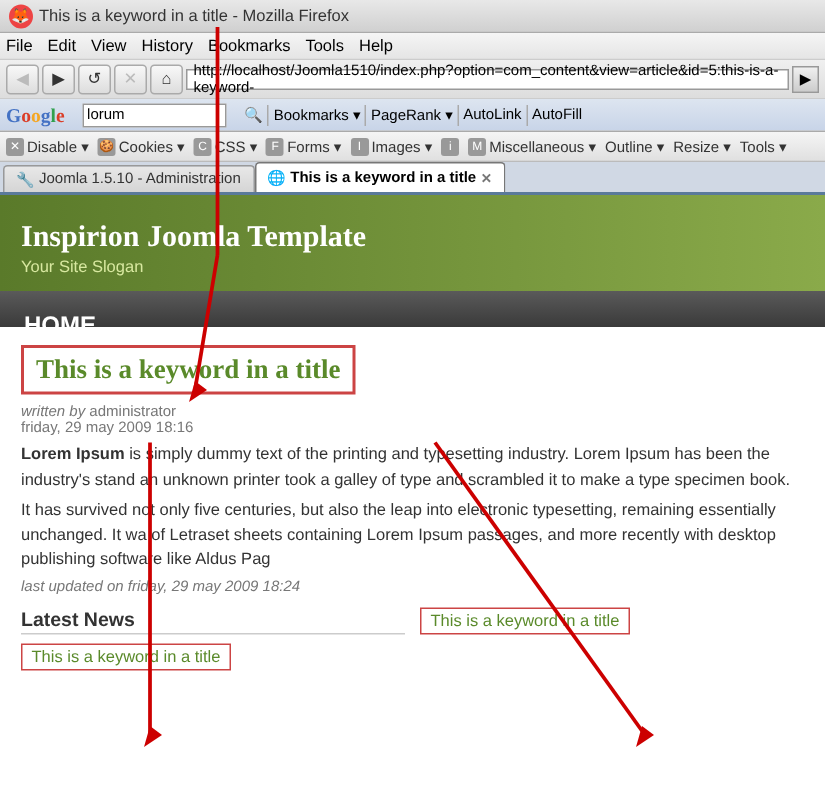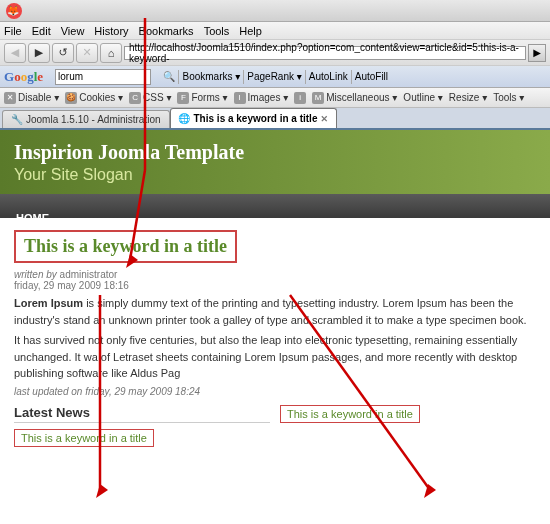--- a/index.html
+++ b/index.html
@@ -133,30 +133,30 @@
     
     .site-header {
       background: linear-gradient(to right, #5a7a2a, #8aaa4a);
       padding: 10px 14px;
       height: 64px;
       display: flex;
       flex-direction: column;
       justify-content: flex-end;
     }
     .site-title { font-size: 20px; font-weight: bold; color: white; font-family: Georgia, serif; }
-    .site-slogan { font-size: 16px; color: #d8e8a0; margin-top: 2px; }
+    .site-slogan { font-size: 11px; color: #d8e8a0; margin-top: 2px; }
 
     .site-nav {
       background: linear-gradient(to bottom, #5a5a5a, #3a3a3a);
       height: 24px;
       display: flex;
       align-items: center;
       padding: 0 10px;
     }
-    .nav-link { color: #fff; font-size: 11px; font-weight: bold; text-decoration: none; padding: 0 6px; margin-top: 24px; }
+    .nav-link { color: #fff; font-size: 16px; font-weight: bold; text-decoration: none; padding: 0 6px; margin-top: 24px; }
 
     .content-area {
       padding: 12px 14px;
       background: #fff;
       flex: 1;
     }
 
     .article-title {
       color: #5a8a2a;
       font-size: 18px;
@@ -203,20 +203,21 @@
 
     .browser-wrapper { position: relative; }
   </style>
 </head>
 <body>
 
 <div class="browser-wrapper">
 
   <div class="title-bar">
     <div class="title-bar-icon">🦊</div>
+    <span class="title-bar-text">This is a keyword in a title - Mozilla Firefox</span>
   </div>
 
   <div class="menu-bar">
     <span class="menu-item">File</span>
     <span class="menu-item">Edit</span>
     <span class="menu-item">View</span>
     <span class="menu-item">History</span>
     <span class="menu-item">Bookmarks</span>
     <span class="menu-item">Tools</span>
     <span class="menu-item">Help</span>

